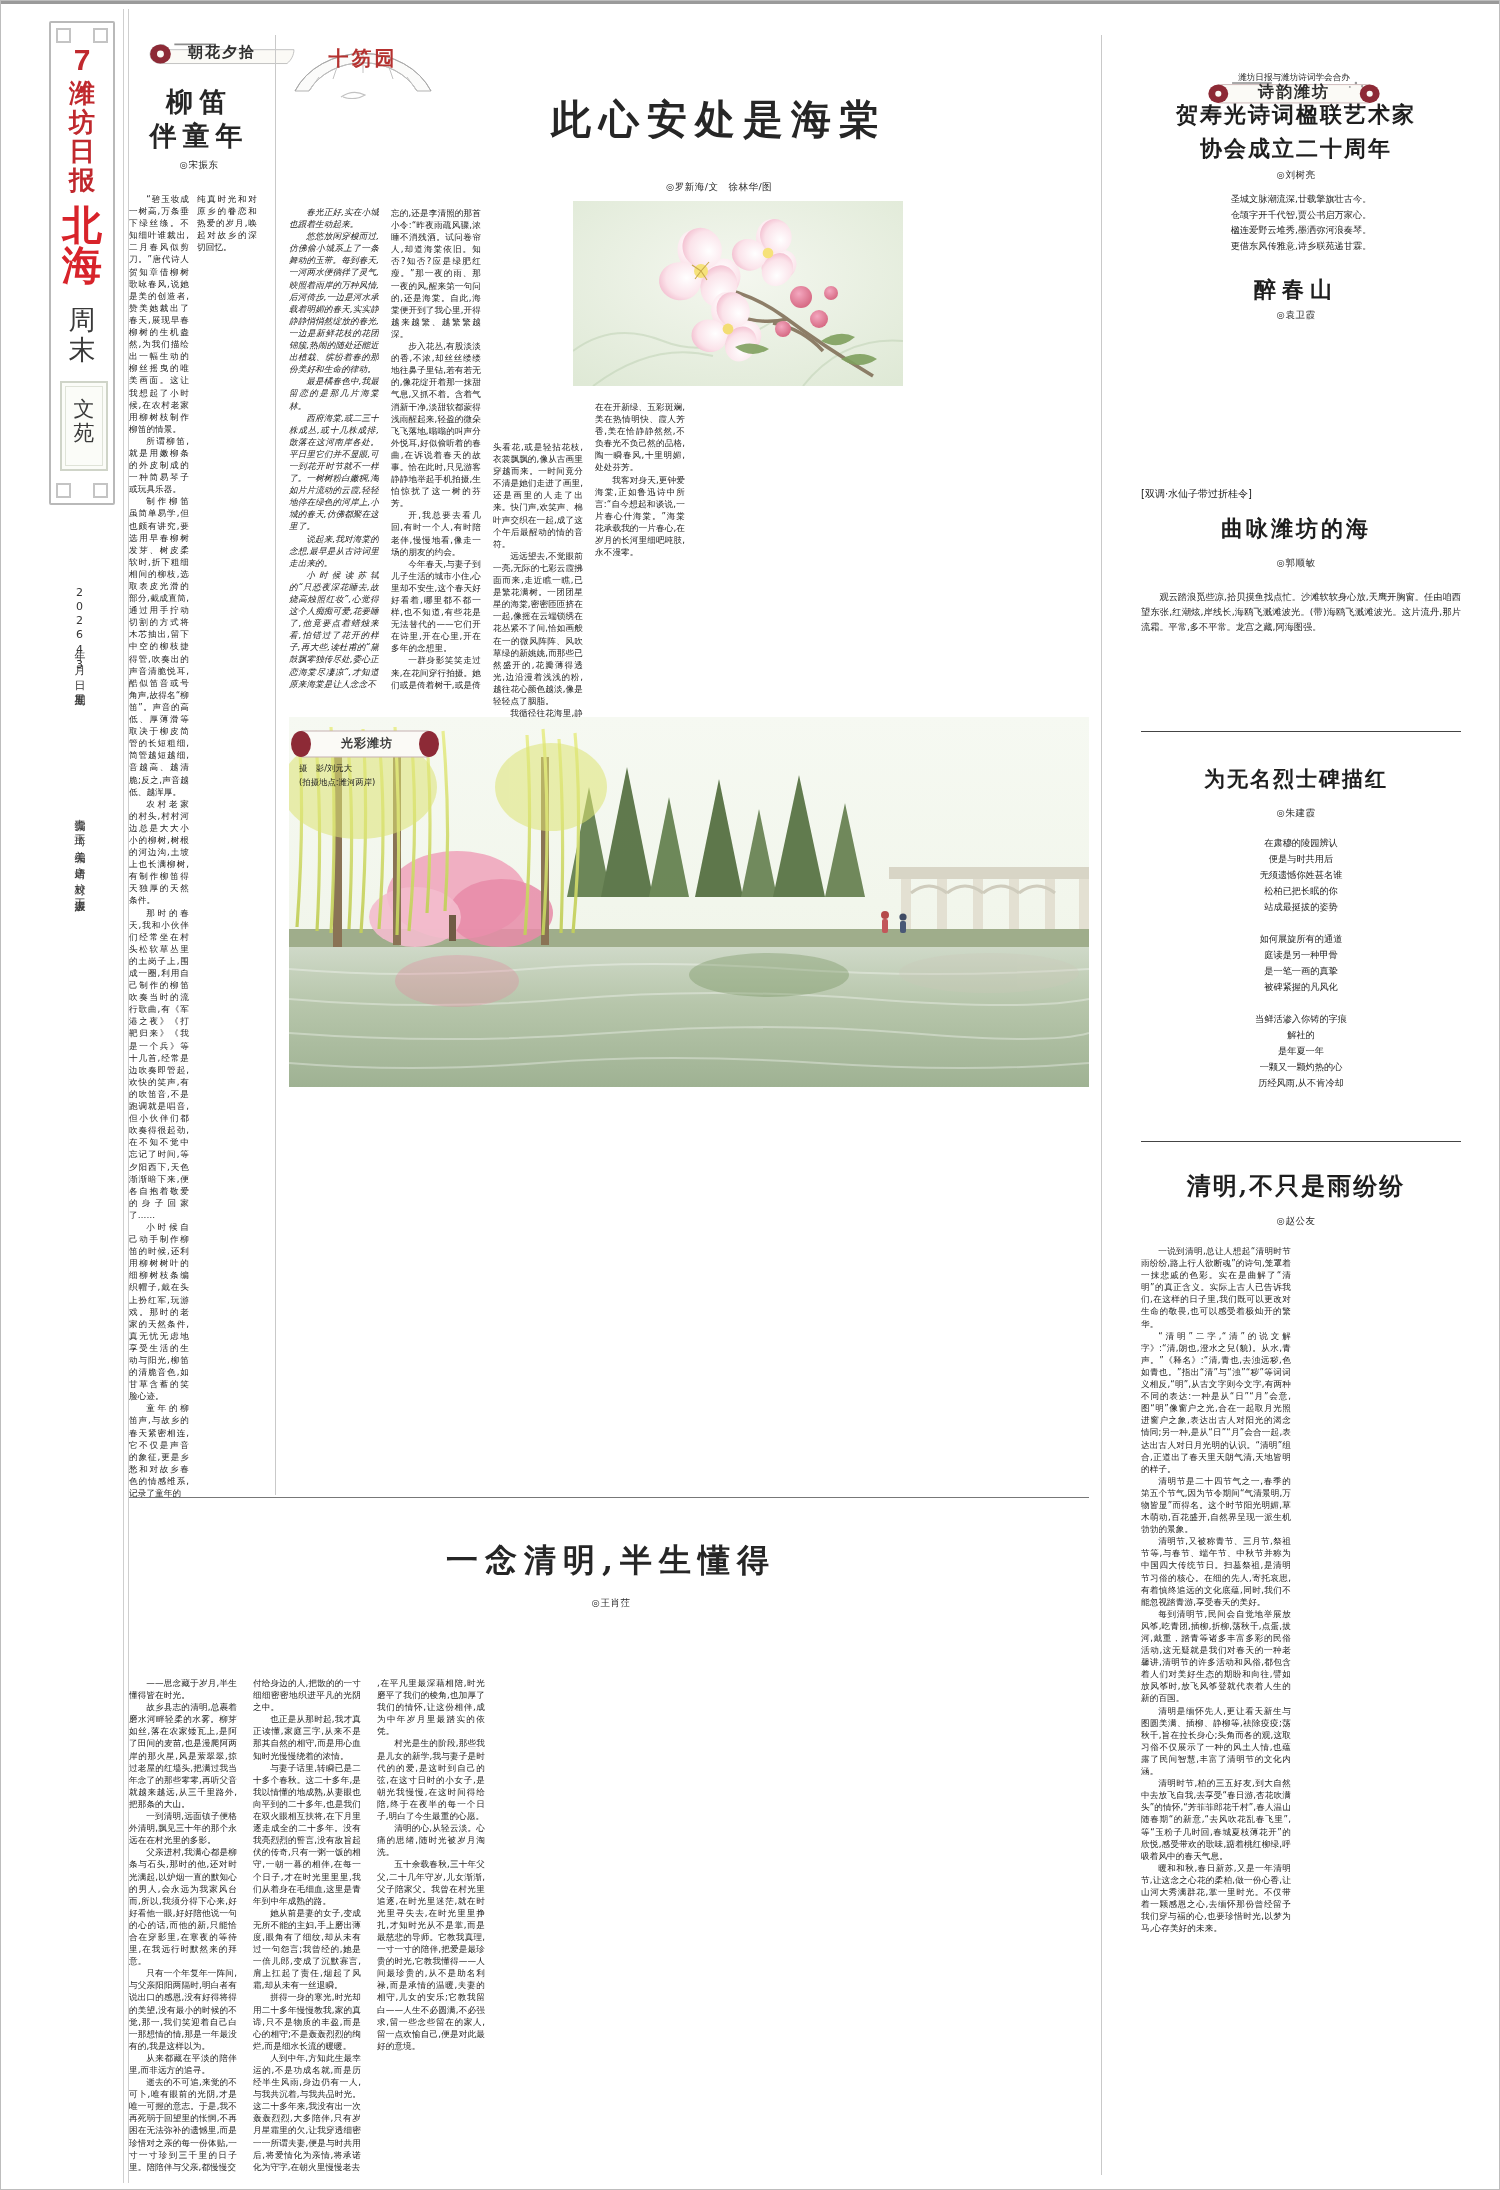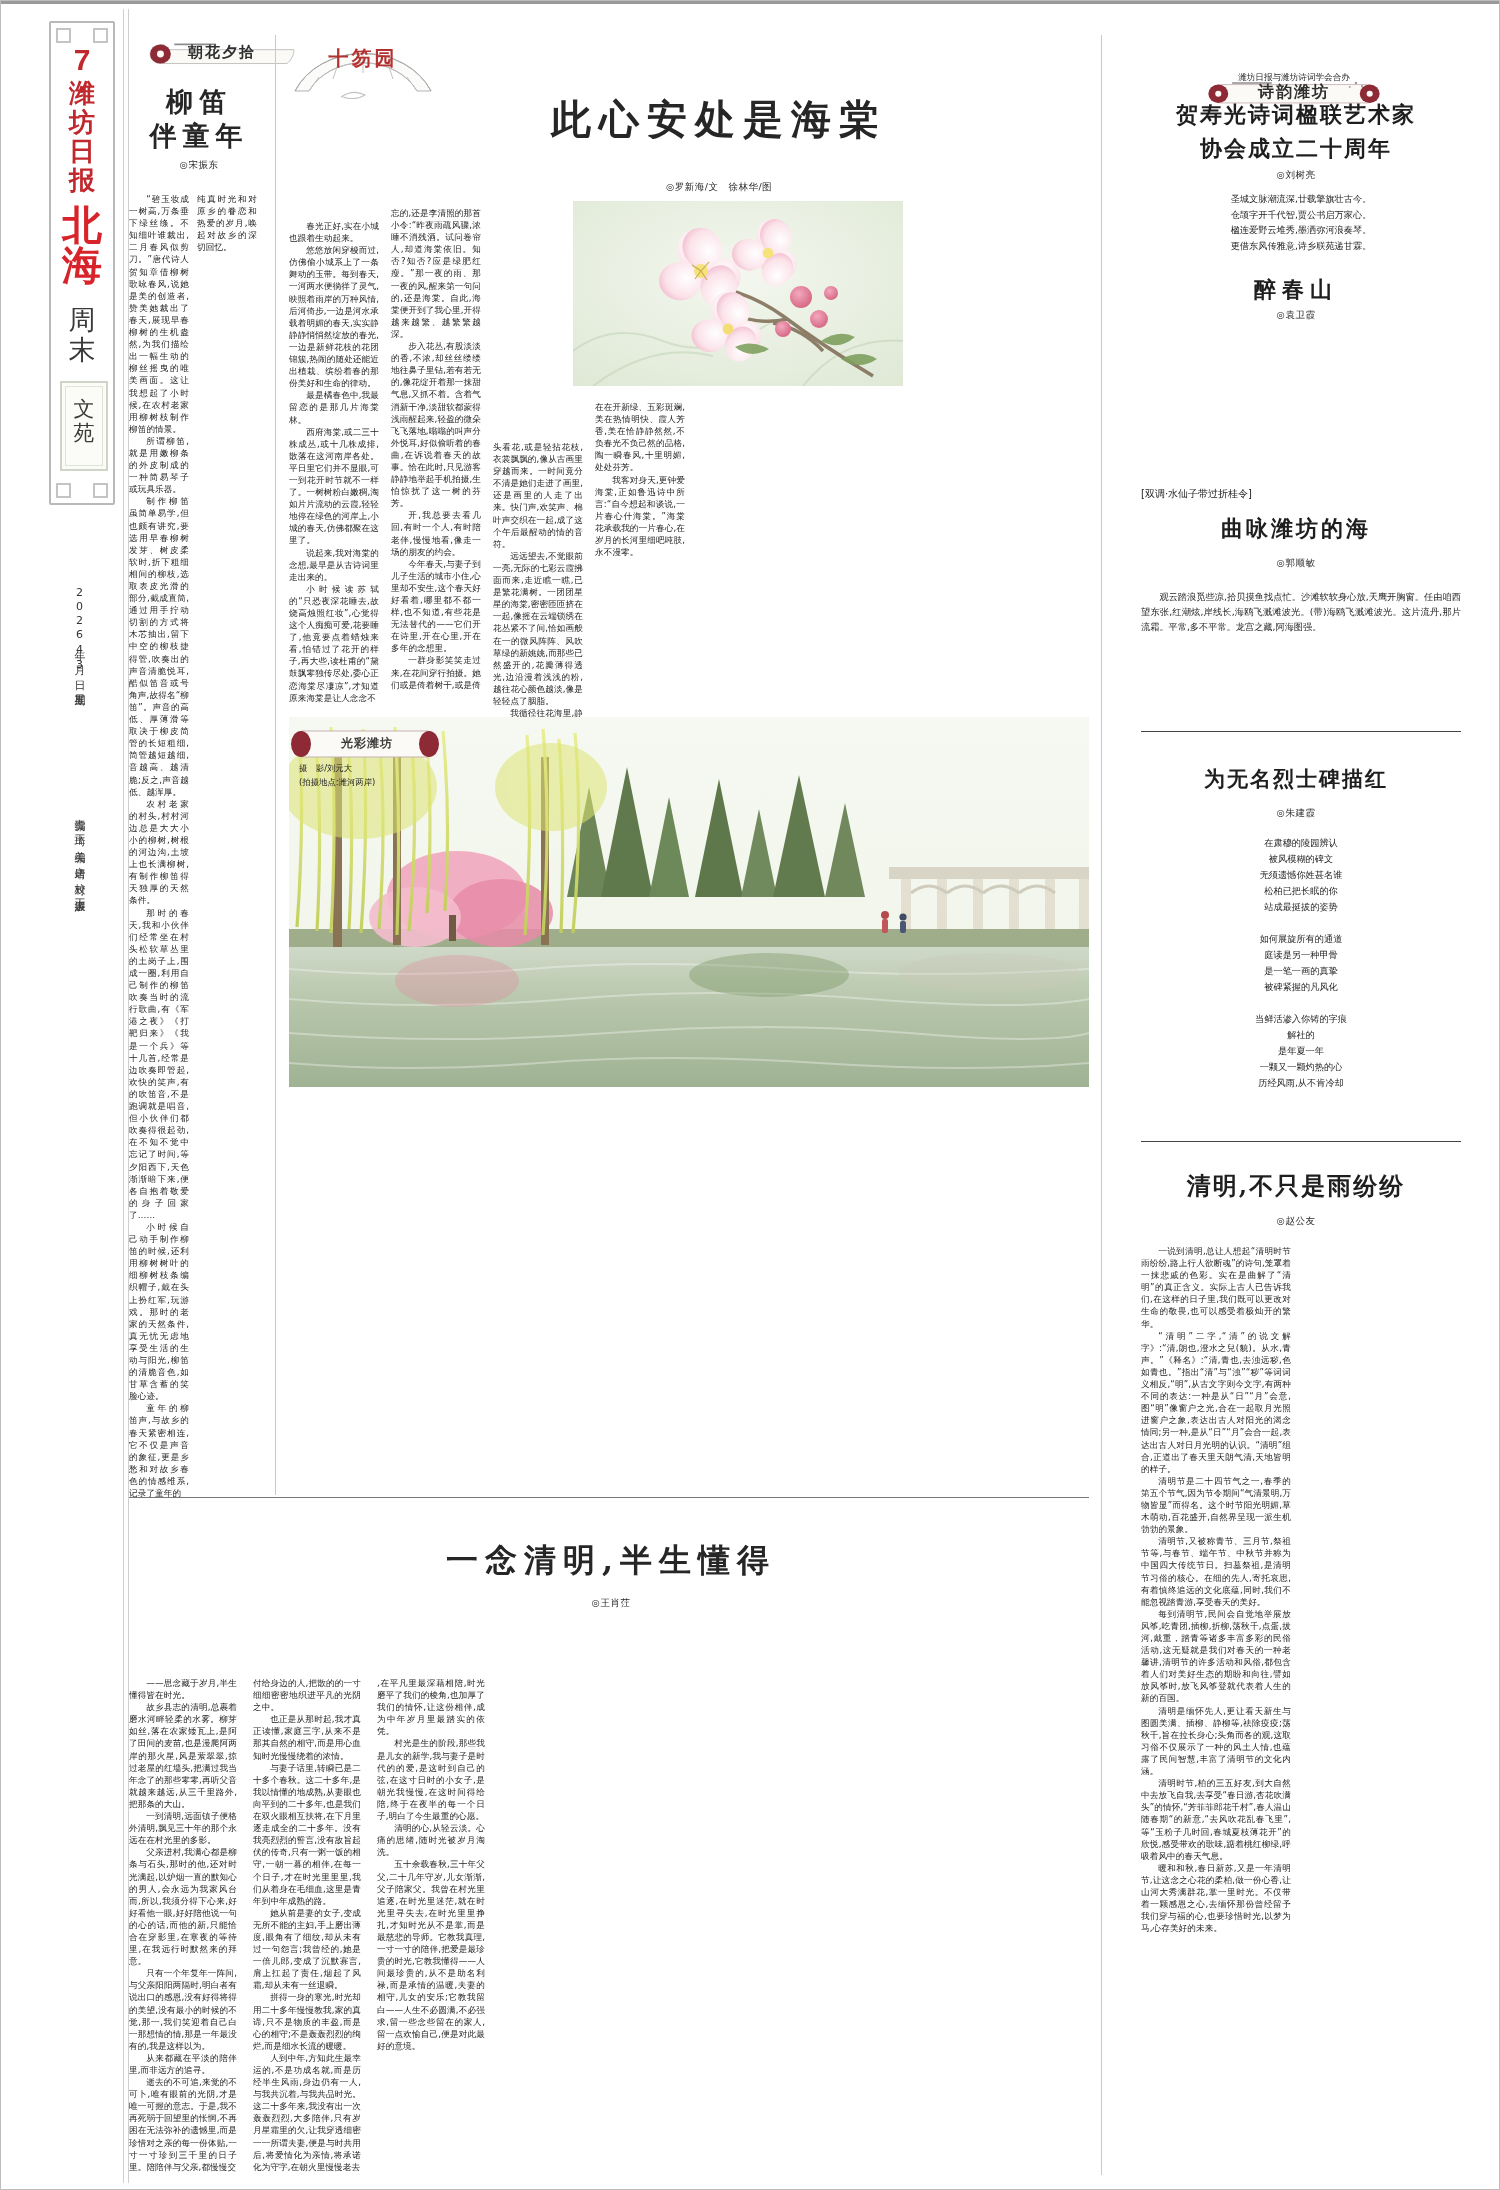--- a/index.html
+++ b/index.html
@@ -196,21 +196,21 @@
         <line x1="118" y1="54" x2="128" y2="68"></line>
       </g>
       <path d="M52 74 q12 -8 24 -2 q-10 6 -22 2" fill="none" stroke="#c2c2c2" stroke-width="1.2"></path>
     </svg>
     <div class="fantxt">十笏园</div>
   </div>
 
   <div class="h-main" id="main-head">此心安处是海棠</div>
   <div class="byline" id="main-byline">◎罗新海/文　徐林华/图</div>
 
-  <div class="col" id="mc1" style="left:288px;top:219px;width:90px;height:490px;">
+  <div class="col" id="mc1" style="left:288px;top:205px;width:90px;height:490px;font-style:italic;">
       <p>春光正好,实在小城也跟着生动起来。</p>
       <p>悠悠放闲穿梭而过,仿佛偷小城系上了一条舞动的玉带。每到春天,一河两水便徜徉了灵气,映照着雨岸的万种风情,后河倚步,一边是河水承载着明媚的春天,实实静静静悄悄然绽放的春光,一边是新鲜花枝的花团锦簇,热闹的随处还能近出植栽、缤纷着春的那份美好和生命的律动。</p>
       <p>最是橘春色中,我最留恋的是那几片海棠林。</p>
       <p>西府海棠,或二三十株成丛,或十几株成排,散落在这河南岸各处。平日里它们并不显眼,可一到花开时节就不一样了。一树树粉白嫩稠,淘如片片流动的云霞,轻轻地停在绿色的河岸上,小城的春天,仿佛都聚在这里了。</p>
       <p>说起来,我对海棠的念想,最早是从古诗词里走出来的。</p>
       <p>小时候读苏轼的“只恐夜深花睡去,故烧高烛照红妆”,心觉得这个人痴痴可爱,花要睡了,他竟要点着蜡烛来看,怕错过了花开的样子,再大些,读杜甫的“黛鼓飘零独传尽处,委心正恋海棠尽凄凉”,才知道原来海棠是让人念念不</p>
     </div>
   <div class="col" id="mc2" style="left:390px;top:206px;width:90px;height:490px;">
       <p style="text-indent: 0px;">忘的,还是李清照的那首小令:“昨夜雨疏风骤,浓睡不消残酒。试问卷帘人,却道海棠依旧。知否?知否?应是绿肥红瘦。”那一夜的雨、那一夜的风,醒来第一句问的,还是海棠。自此,海棠便开到了我心里,开得越来越繁、越繁繁越深。</p>
       <p>步入花丛,有股淡淡的香,不浓,却丝丝缕缕地往鼻子里钻,若有若无的,像花绽开着那一抹甜气息,又抓不着。含着气消新干净,淡甜软都蒙得浅雨醒起来,轻盈的微朵飞飞落地,嗡嗡的叫声分外悦耳,好似偷听着的春曲,在诉说着春天的故事。恰在此时,只见游客静静地举起手机拍摄,生怕惊扰了这一树的芬芳。</p>
@@ -497,21 +497,21 @@
   <div class="poem-body" style="left:1140px;top:588px;width:320px;">
     <p style="text-indent:2em;">观云踏浪觅些凉,拾贝摸鱼找点忙。沙滩软软身心放,天鹰开胸窗。任由咱西望东张,红潮炫,岸线长,海鸥飞溅滩波光。(带)海鸥飞溅滩波光。这片流丹,那片流霜。平常,多不平常。龙宫之藏,阿海图强。</p>
   </div>
 
   <div class="hline" style="left:1140px;top:730px;width:320px;background:#444;"></div>
 
   <div class="poem-title" style="left:1130px;top:762px;width:330px;font-size:21px;line-height:32px;letter-spacing:2px;text-align:center;">为无名烈士碑描红</div>
   <div class="byline" style="left:1130px;top:806px;width:330px;">◎朱建霞</div>
   <div class="poem-center" id="poem4-lines" style="left:1140px;top:834px;width:320px;line-height:16px;">
       <p>在肃穆的陵园辨认</p>
-      <p>被风模糊的碑文</p>
+      <p>便是与时共用后</p>
       <p>无须遗憾你姓甚名谁</p>
       <p>松柏已把长眠的你</p>
       <p>站成最挺拔的姿势</p>
       <p>&nbsp;</p>
       <p>如何展旋所有的通道</p>
       <p>庭读是另一种甲骨</p>
       <p>是一笔一画的真挚</p>
       <p>被碑紧握的凡风化</p>
       <p>&nbsp;</p>
       <p>当鲜活渗入你铸的字痕</p>

